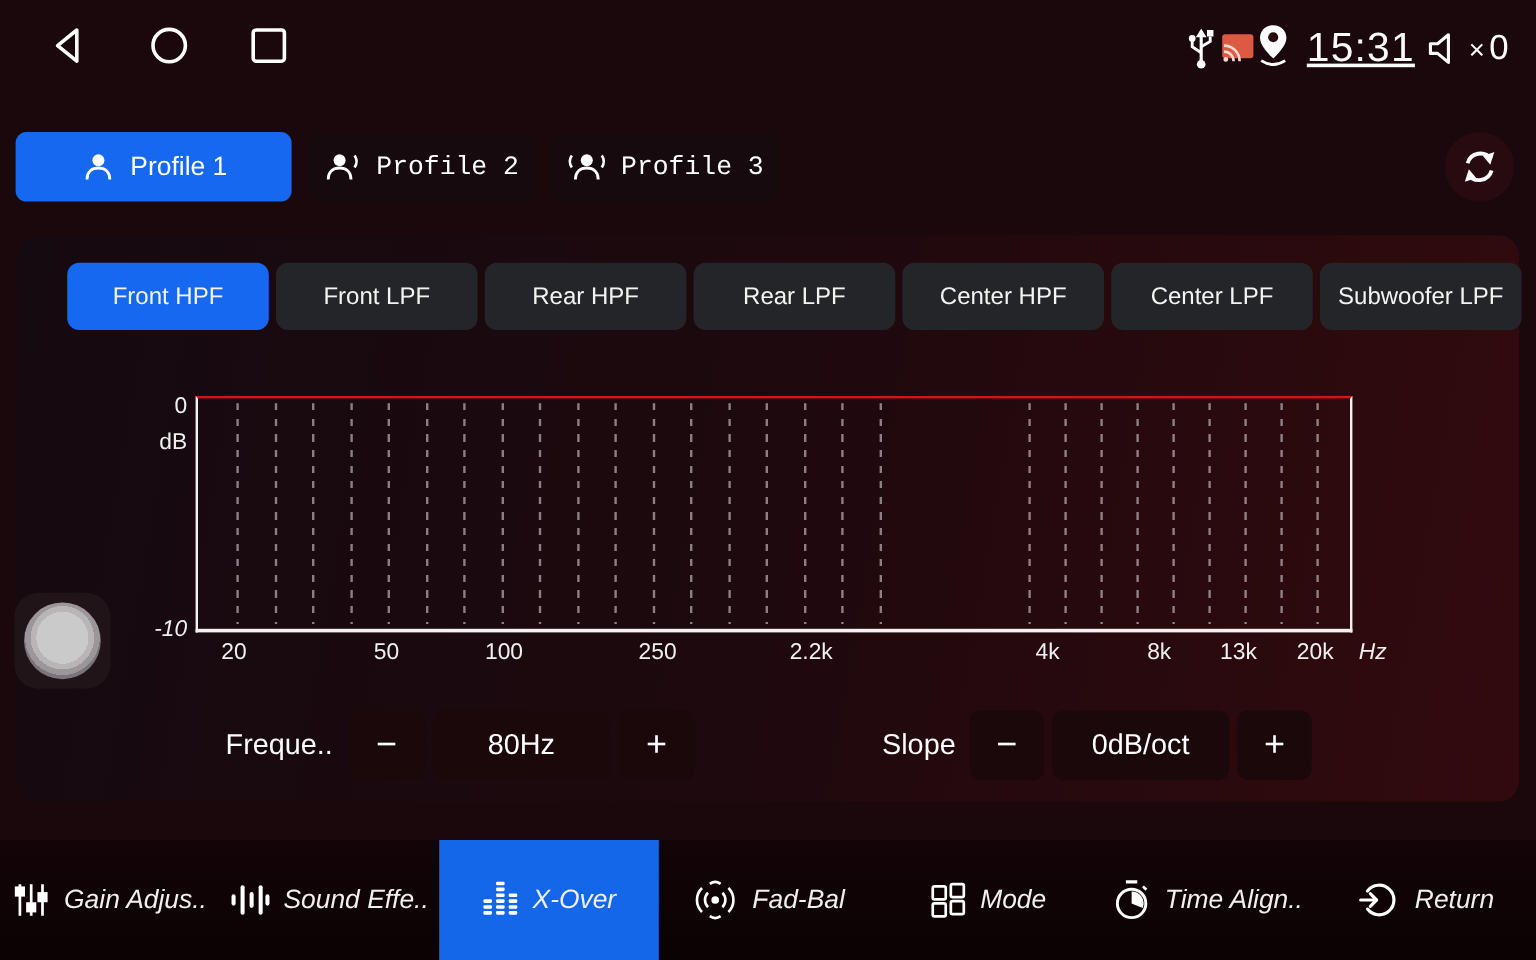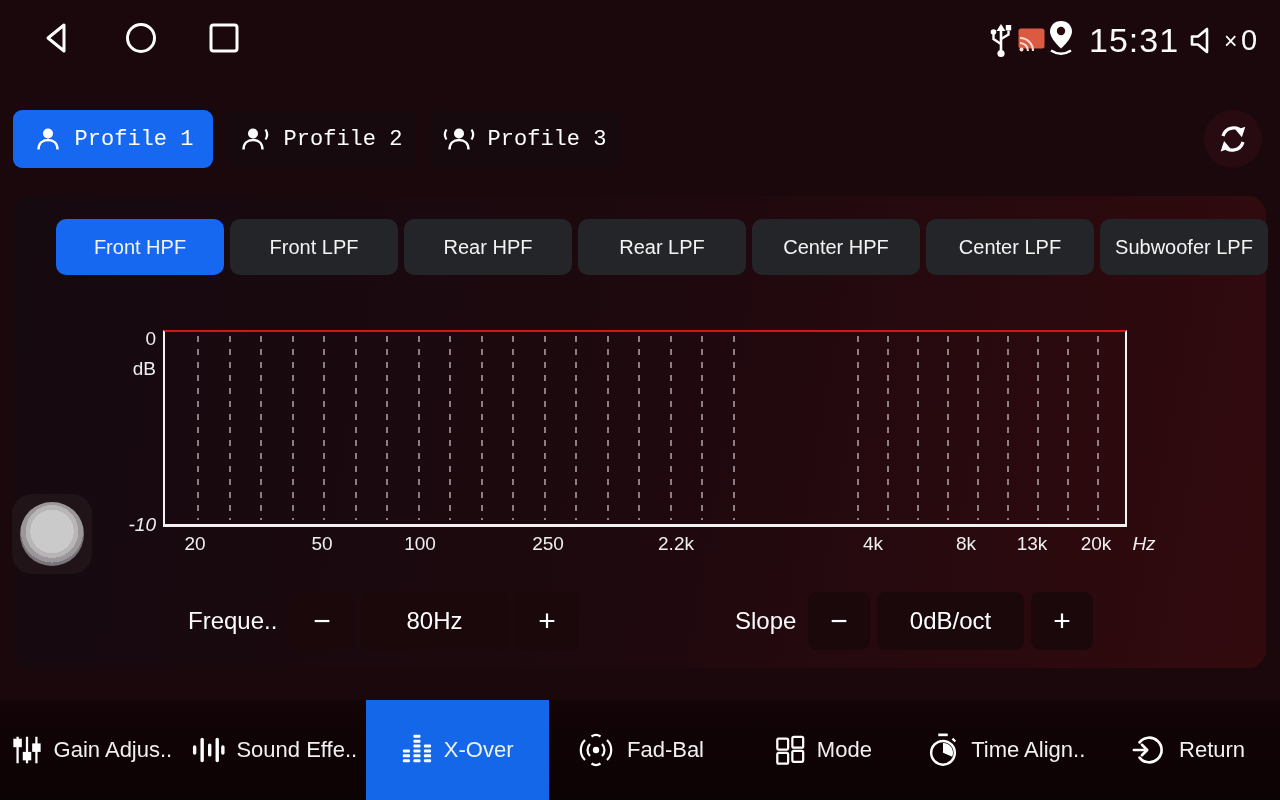--- a/index.html
+++ b/index.html
@@ -17,21 +17,21 @@
   
   .sysnav svg, .statico svg{display:block;}
   #time{font-size:34px;color:#fbfbfb;letter-spacing:1px;}
   #volx{font-size:23px;color:#fff;}
   #vol0{font-size:29px;color:#fff;}
   
   #profiles{left:13px;top:110px;display:flex;gap:13px;}
   .profile{height:58px;border-radius:9px;display:flex;align-items:center;justify-content:center;
     gap:12px;background:rgba(22,10,15,0.85);font-size:22px;color:#fff;cursor:pointer;}
   .profile.selected{background:#1668f0;}
-  .p-w200{width:200px;font-family:Liberation Mono, monospace;} .p-w190{width:190px;font-family:Liberation Mono, monospace;}
+  .p-w200{width:230px;} .p-w190{width:190px;font-family:Liberation Mono, monospace;}
   #refresh-btn{left:1204px;top:110px;width:58px;height:58px;border-radius:50%;
     background:rgba(42,12,17,0.9);display:flex;align-items:center;justify-content:center;cursor:pointer;}
   
   #panel{left:14px;top:196px;width:1252px;height:472px;border-radius:18px;
     background:linear-gradient(100deg,#150a10 0%,#1d090e 48%,#320a0e 100%);}
   
   #ftabs{left:32px;top:219px;display:flex;gap:6px;padding-left:24px;}
   .ftab{width:168px;height:56px;border-radius:10px;background:#232529;display:flex;
     align-items:center;justify-content:center;font-size:20px;color:#f3f3f3;cursor:pointer;}
   .ftab.selected{background:#1668f0;}
@@ -52,21 +52,21 @@
   
   .ctl-label{font-size:24px;color:#fafafa;line-height:58px;}
   .ctl-btn{height:58px;border-radius:9px;background:#1a080b;display:flex;align-items:center;
     justify-content:center;font-size:30px;color:#fff;cursor:pointer;}
   .ctl-val{height:58px;border-radius:9px;background:#1a080b;display:flex;align-items:center;
     justify-content:center;font-size:24px;color:#ffffff;}
   
   #nav{left:0;top:700px;width:1280px;height:100px;background:linear-gradient(180deg,#130407,#0b0204);
     display:grid;grid-template-columns:repeat(7,1fr);}
   .nav-item{display:flex;align-items:center;justify-content:center;gap:11px;font-size:22px;
-    color:#f0f0f0;cursor:pointer;white-space:nowrap;}
+    color:#f0f0f0;cursor:pointer;white-space:nowrap;font-style:italic;}
   .nav-item.selected{background:#1467e8;}
 </style>
 </head>
 <body>
 
 <div id="stage">
 
   <div class="abs sysnav" style="left:38px;top:17px;">
     <svg width="40" height="42" viewBox="0 0 40 42">
       <polygon points="26,8 10,21 26,34" fill="none" stroke="#fff" stroke-width="3" stroke-linejoin="round"></polygon>
@@ -102,21 +102,21 @@
       <circle cx="4.5" cy="22.5" r="2" fill="#ffd9cf"></circle>
     </svg>
   </div>
   <div class="abs statico" style="left:1046px;top:18px;">
     <svg width="30" height="40" viewBox="0 0 30 40">
       <path d="M15 3 C8.4 3 4 7.8 4 13.6 c0 7.4 11 17 11 17 s11 -9.6 11 -17 C26 7.8 21.6 3 15 3 z" fill="#fff"></path>
       <circle cx="15" cy="13" r="4.2" fill="#2a090d"></circle>
       <path d="M5 32.5 q10 6.5 20 0" stroke="#fff" stroke-width="2.4" fill="none"></path>
     </svg>
   </div>
-  <div id="time" class="abs" style="left:1089px;top:21px;">15:31</div>
+  <div id="time" class="abs" style="left:1089px;top:21px;text-decoration:underline;">15:31</div>
   <div class="abs statico" style="left:1188px;top:25px;">
     <svg width="31" height="31" viewBox="0 0 31 31">
       <path d="M4 11.5 h6 l9 -7.5 v23 l-9 -7.5 H4 z" fill="none" stroke="#fff" stroke-width="2.6" stroke-linejoin="round"></path>
     </svg>
   </div>
   <div id="volx" class="abs" style="left:1224px;top:28px;">×</div>
   <div id="vol0" class="abs" style="left:1241px;top:24px;">0</div>
 
   <div id="profiles" class="abs">
     <div class="profile selected p-w200">

